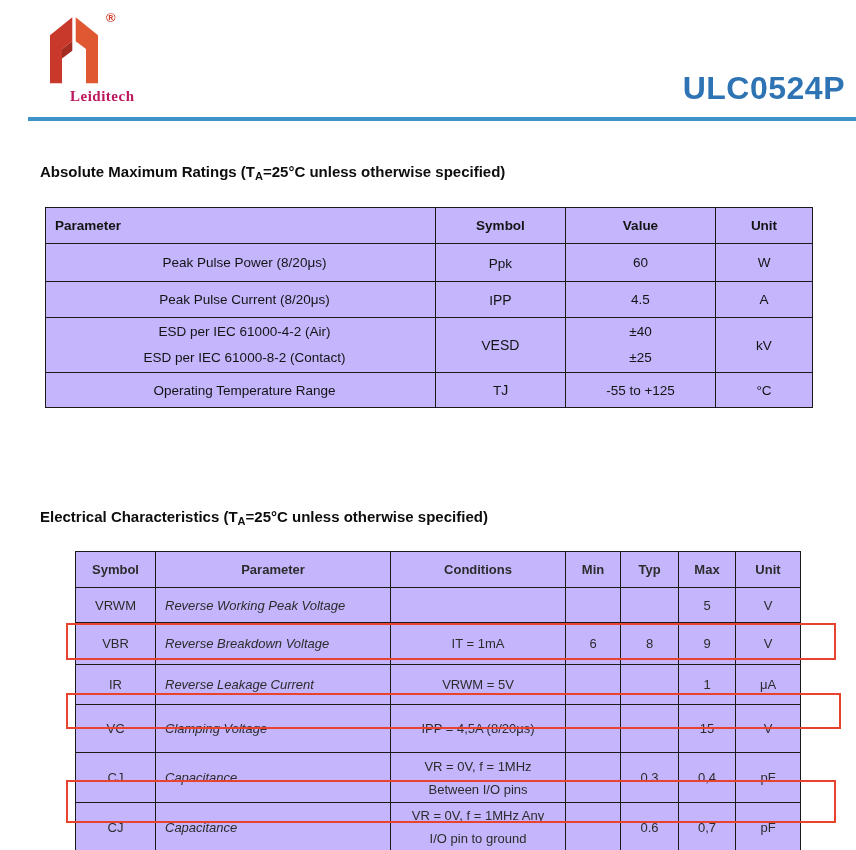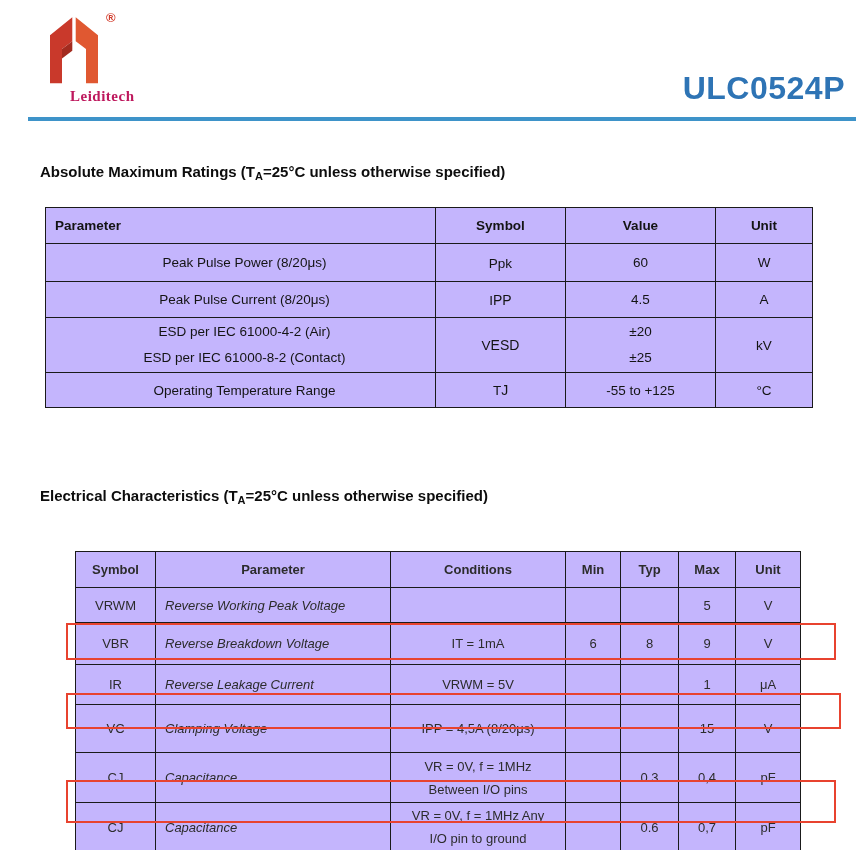--- a/index.html
+++ b/index.html
@@ -18,21 +18,21 @@
   .part-number {
     position:absolute; right:11px; top:70px; font-size:32px; font-weight:bold;
     color:#2e74b5; letter-spacing:0.5px;
   }
   .header-rule { position:absolute; left:28px; top:117px; width:828px; height:4px; background:#3e93c9; }
 
   
   .sec-title { position:absolute; left:40px; font-size:15px; font-weight:bold; color:#0d0d0d; }
   .sec-title .tsub { font-size:11px; vertical-align:-3px; font-weight:bold; }
   #sec1-title { top:163px; }
-  #sec2-title { top:487px; }
+  #sec2-title { top:508px; }
 
   
   table { border-collapse:collapse; table-layout:fixed; position:absolute; background:#c4b5fd; }
   td, th { border:1px solid #1a1a1a; vertical-align:middle; overflow:hidden; }
   th { font-weight:bold; text-align:center; }
 
   .t1 { left:45px; top:207px; width:767px; font-size:13.5px; }
   .t1 .c-param { text-align:left; padding-left:9px; }
   .t1 td, .t1 th { text-align:center; }
   .t1 td.c-param { text-align:center; }
@@ -98,21 +98,21 @@
       <td>4.5</td>
       <td>A</td>
     </tr>
     <tr style="height:55px">
       <td class="c-param">
         <span class="line">ESD per IEC 61000-4-2 (Air)</span>
         <span class="line">ESD per IEC 61000-8-2 (Contact)</span>
       </td>
       <td><span>V</span><span class="sub">ESD</span></td>
       <td>
-        <span class="line">±20</span>
+        <span class="line">±40</span>
         <span class="line">±25</span>
       </td>
       <td>kV</td>
     </tr>
     <tr style="height:35px">
       <td class="c-param">Operating Temperature Range</td>
       <td><span>T</span><span class="sub">J</span></td>
       <td>-55 to +125</td>
       <td>°C</td>
     </tr>

